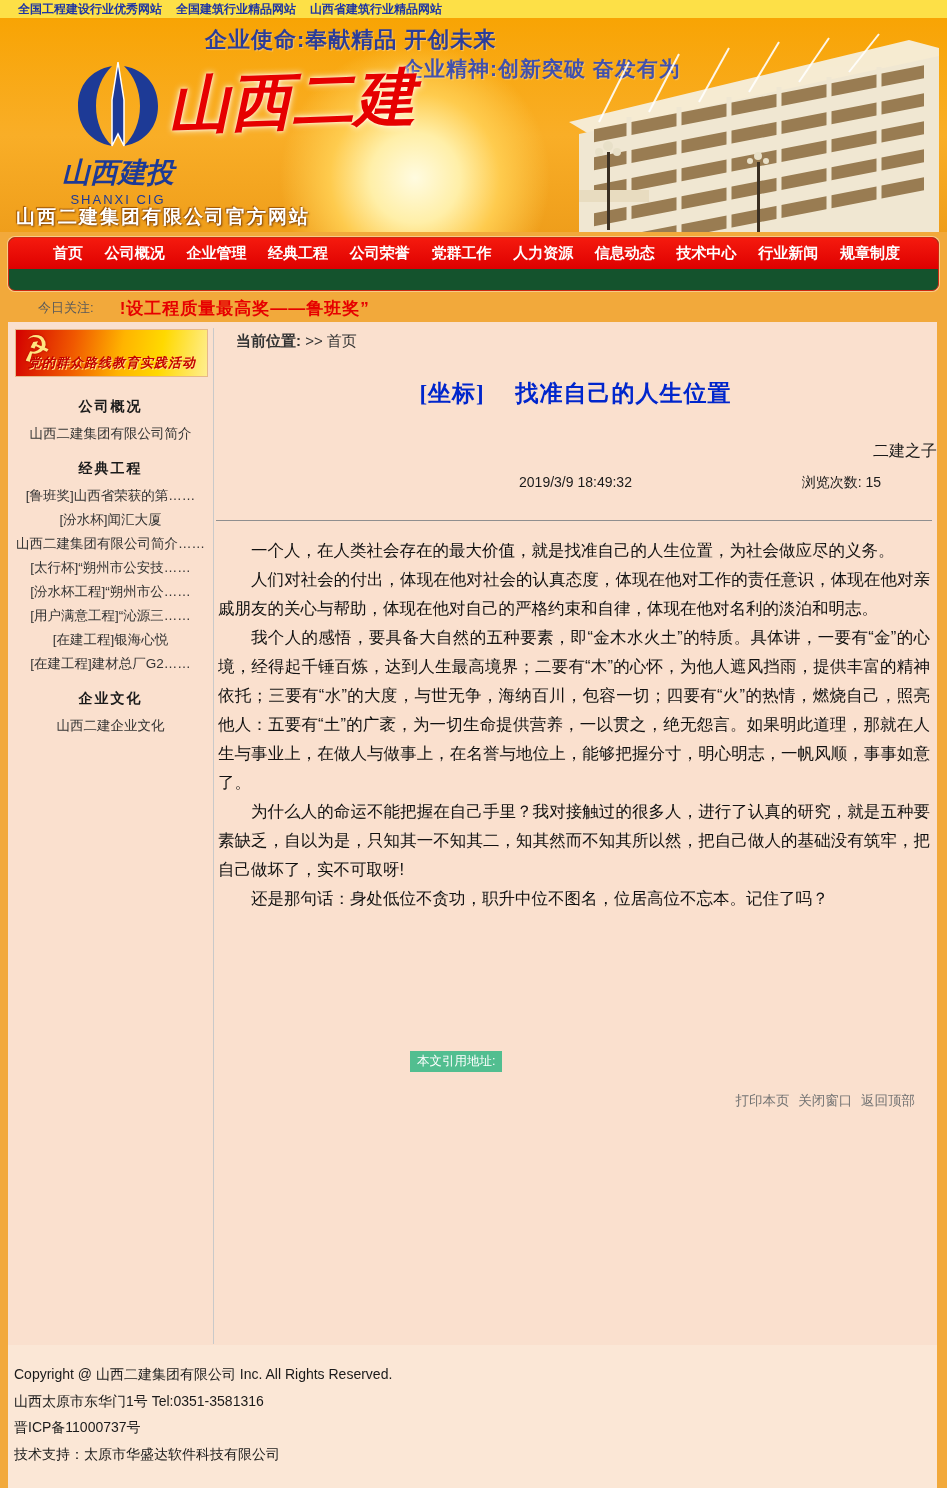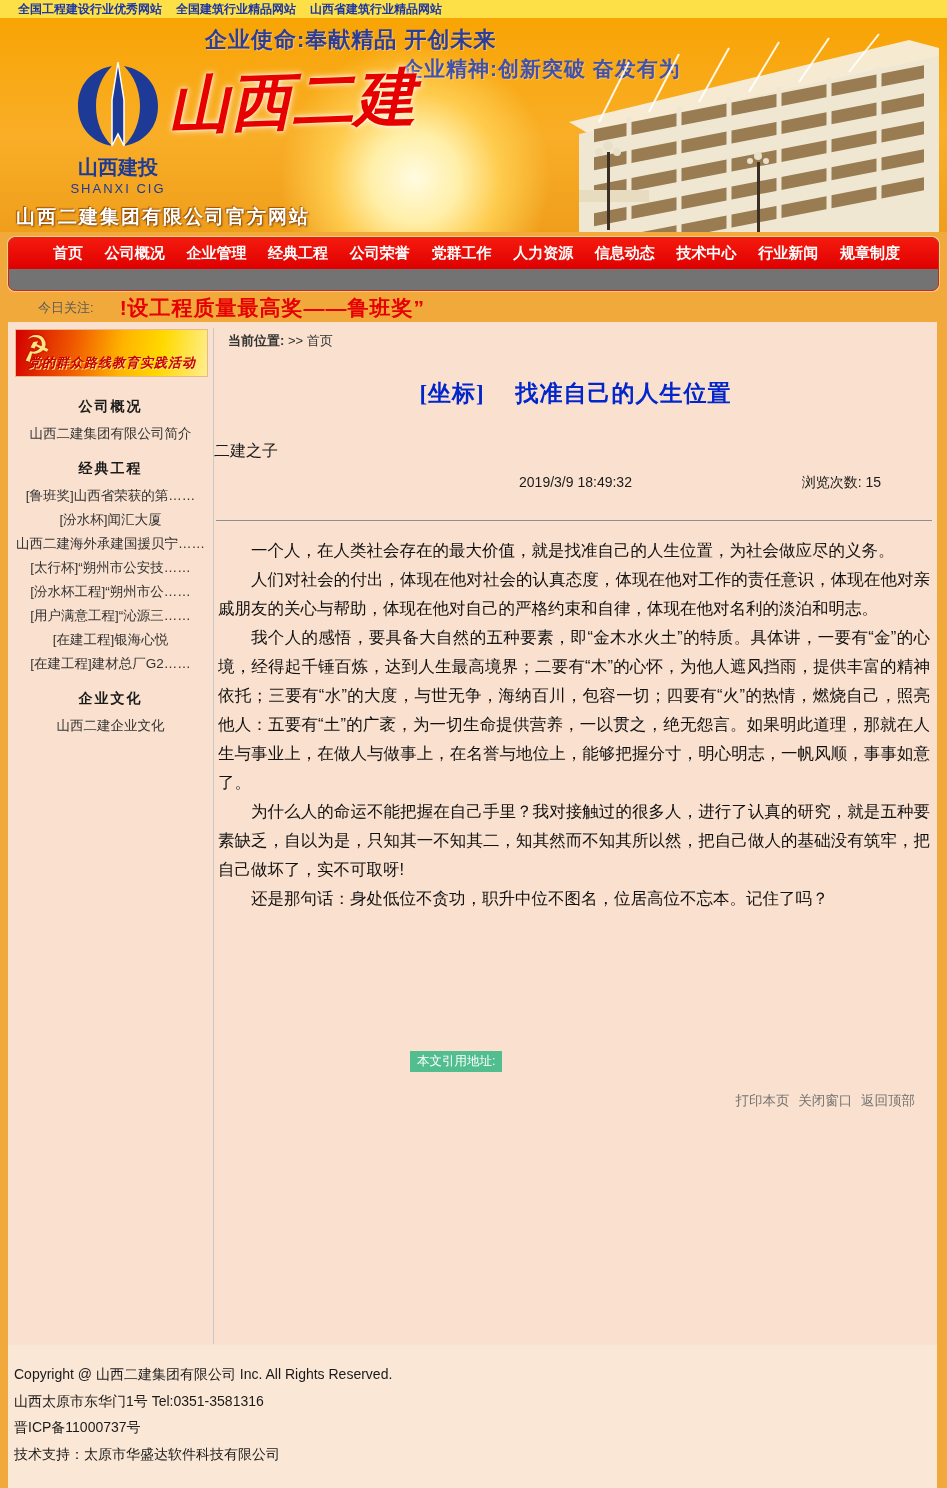--- a/index.html
+++ b/index.html
@@ -26,50 +26,50 @@
     position:absolute;left:205px;top:7px;
     font-size:22px;font-weight:bold;color:#2B3C99;letter-spacing:1px;
     text-shadow:1px 1px 1px rgba(255,255,255,.35);
   }
   .spirit{
     position:absolute;left:402px;top:37px;
     font-size:21px;font-weight:bold;color:#4150AC;letter-spacing:1px;
     text-shadow:1px 1px 1px rgba(255,255,255,.3);
   }
   .emblem{position:absolute;left:58px;top:42px;width:120px;text-align:center;}
-  .emblem .zh{font-size:20px;font-weight:bold;color:#1D3A96;margin-top:-2px;}
+  .emblem .zh{font-size:28px;font-weight:bold;color:#1D3A96;font-style:italic;margin-top:-2px;}
   .emblem .en{font-size:13px;color:#1D3A96;letter-spacing:2px;margin-top:0px;}
   .calligraphy{
     position:absolute;left:168px;top:52px;width:270px;
     font-size:62px;font-weight:bold;font-style:italic;color:#E60000;
     text-shadow:0 0 7px #FFFFFF,0 0 3px #FFF3C0;line-height:1.0;
     transform:rotate(-2deg);
   }
   .site-caption{
     position:absolute;left:16px;top:186px;
     font-size:19px;font-weight:bold;color:#FFFFFF;letter-spacing:2px;
     text-shadow:1px 1px 2px #7A3B00,-1px -1px 1px #9C5200;
   }
   .building{position:absolute;right:8px;top:4px;}
   
   .navblock{
     position:absolute;left:8px;top:237px;width:929px;height:52px;
-    border:1px solid #CC2A10;border-radius:7px;background:#737373;overflow:hidden;
+    border:1px solid #CC2A10;border-radius:7px;background:#14532d;overflow:hidden;
     box-shadow:0 0 0 1px rgba(255,255,255,.4);
   }
   .navbar{
     height:31px;background:linear-gradient(180deg,#F51A0E,#DE0000);
     display:flex;align-items:center;justify-content:space-between;
     padding:0 38px 0 44px;
   }
   .navbar a{color:#FFFFFF;font-size:15px;font-weight:bold;text-decoration:none;white-space:nowrap;}
   
   .today{position:absolute;left:8px;top:296px;width:929px;height:24px;display:flex;align-items:center;}
   .today .label{color:#5A5A5A;font-size:13px;margin-left:30px;}
-  .today .marquee{color:#E60000;font-size:21px;font-weight:bold;margin-left:26px;letter-spacing:1px;}
+  .today .marquee{color:#E60000;font-size:17px;font-weight:bold;margin-left:26px;letter-spacing:1px;}
   
   .wrapper{position:absolute;left:8px;top:322px;width:929px;height:1023px;background:#FAE0CE;}
   .vdivider{position:absolute;left:205px;top:6px;width:1px;height:1016px;background:#C9C9C9;}
   
   .sidebar{position:absolute;left:0;top:0;width:205px;}
   .banner{
     position:absolute;left:7px;top:7px;width:193px;height:48px;
     background:linear-gradient(100deg,#D30000 0%,#F05800 30%,#FFB400 55%,#FFD900 75%,#FFEE90 100%);
     overflow:hidden;border:1px solid #E6B88A;box-sizing:border-box;
   }
@@ -79,28 +79,28 @@
   }
   .banner .banner-text{
     position:absolute;left:12px;bottom:4px;font-size:13px;font-weight:bold;font-style:italic;
     color:#C40000;letter-spacing:1px;text-shadow:1px 1px 0 #FFE080;white-space:nowrap;
   }
   .menu{position:absolute;left:0;top:62px;width:205px;text-align:center;}
   .menu .group-title{font-size:14px;font-weight:bold;color:#1A1A1A;margin:14px 0 6px 0;letter-spacing:2px;}
   .menu a{display:block;font-size:13.5px;color:#333333;text-decoration:none;line-height:24px;white-space:nowrap;}
   
   .main{position:absolute;left:206px;top:0;width:723px;}
-  .breadcrumb{position:absolute;left:14px;top:10px;font-size:13px;color:#333;}
+  .breadcrumb{position:absolute;left:22px;top:10px;font-size:15px;color:#333;}
   .breadcrumb b{font-weight:bold;}
   .art-title{
     position:absolute;left:0;top:56px;width:100%;text-align:center;
     font-family:"Liberation Serif","DejaVu Serif",serif;
     font-size:23px;font-weight:bold;color:#0026CC;letter-spacing:1px;
   }
-  .art-author{position:absolute;left:0;top:119px;width:100%;text-align:left;font-size:16px;color:#1A1A1A;}
+  .art-author{position:absolute;left:0;top:119px;width:100%;text-align:right;font-size:16px;color:#1A1A1A;}
   .art-meta{position:absolute;left:0;top:152px;width:100%;font-size:14px;color:#1A1A1A;}
   .art-date{position:absolute;left:0;width:100%;text-align:center;}
   .art-views{position:absolute;right:56px;white-space:nowrap;}
   .hdivider{position:absolute;left:2px;top:198px;width:716px;height:0;border-top:1px solid #8F8F8F;}
   .art-body{
     position:absolute;left:4px;top:214px;width:712px;
     font-size:16.5px;color:#111;line-height:29px;text-align:justify;
   }
   .art-body p{margin:0;text-indent:2em;}
   .cite-row{position:absolute;left:196px;top:729px;display:flex;align-items:center;}
@@ -218,21 +218,21 @@
     <div class="banner">
       <span class="emblem-glyph">☭</span>
       <span class="banner-text">党的群众路线教育实践活动</span>
     </div>
     <div class="menu">
       <div class="group-title">公司概况</div>
       <a href="#">山西二建集团有限公司简介</a>
       <div class="group-title">经典工程</div>
       <a href="#">[鲁班奖]山西省荣获的第……</a>
       <a href="#">[汾水杯]闻汇大厦</a>
-      <a href="#">山西二建海外承建国援贝宁……</a>
+      <a href="#">山西二建集团有限公司简介……</a>
       <a href="#">[太行杯]“朔州市公安技……</a>
       <a href="#">[汾水杯工程]“朔州市公……</a>
       <a href="#">[用户满意工程]“沁源三……</a>
       <a href="#">[在建工程]银海心悦</a>
       <a href="#">[在建工程]建材总厂G2……</a>
       <div class="group-title">企业文化</div>
       <a href="#">山西二建企业文化</a>
     </div>
   </div>
 

